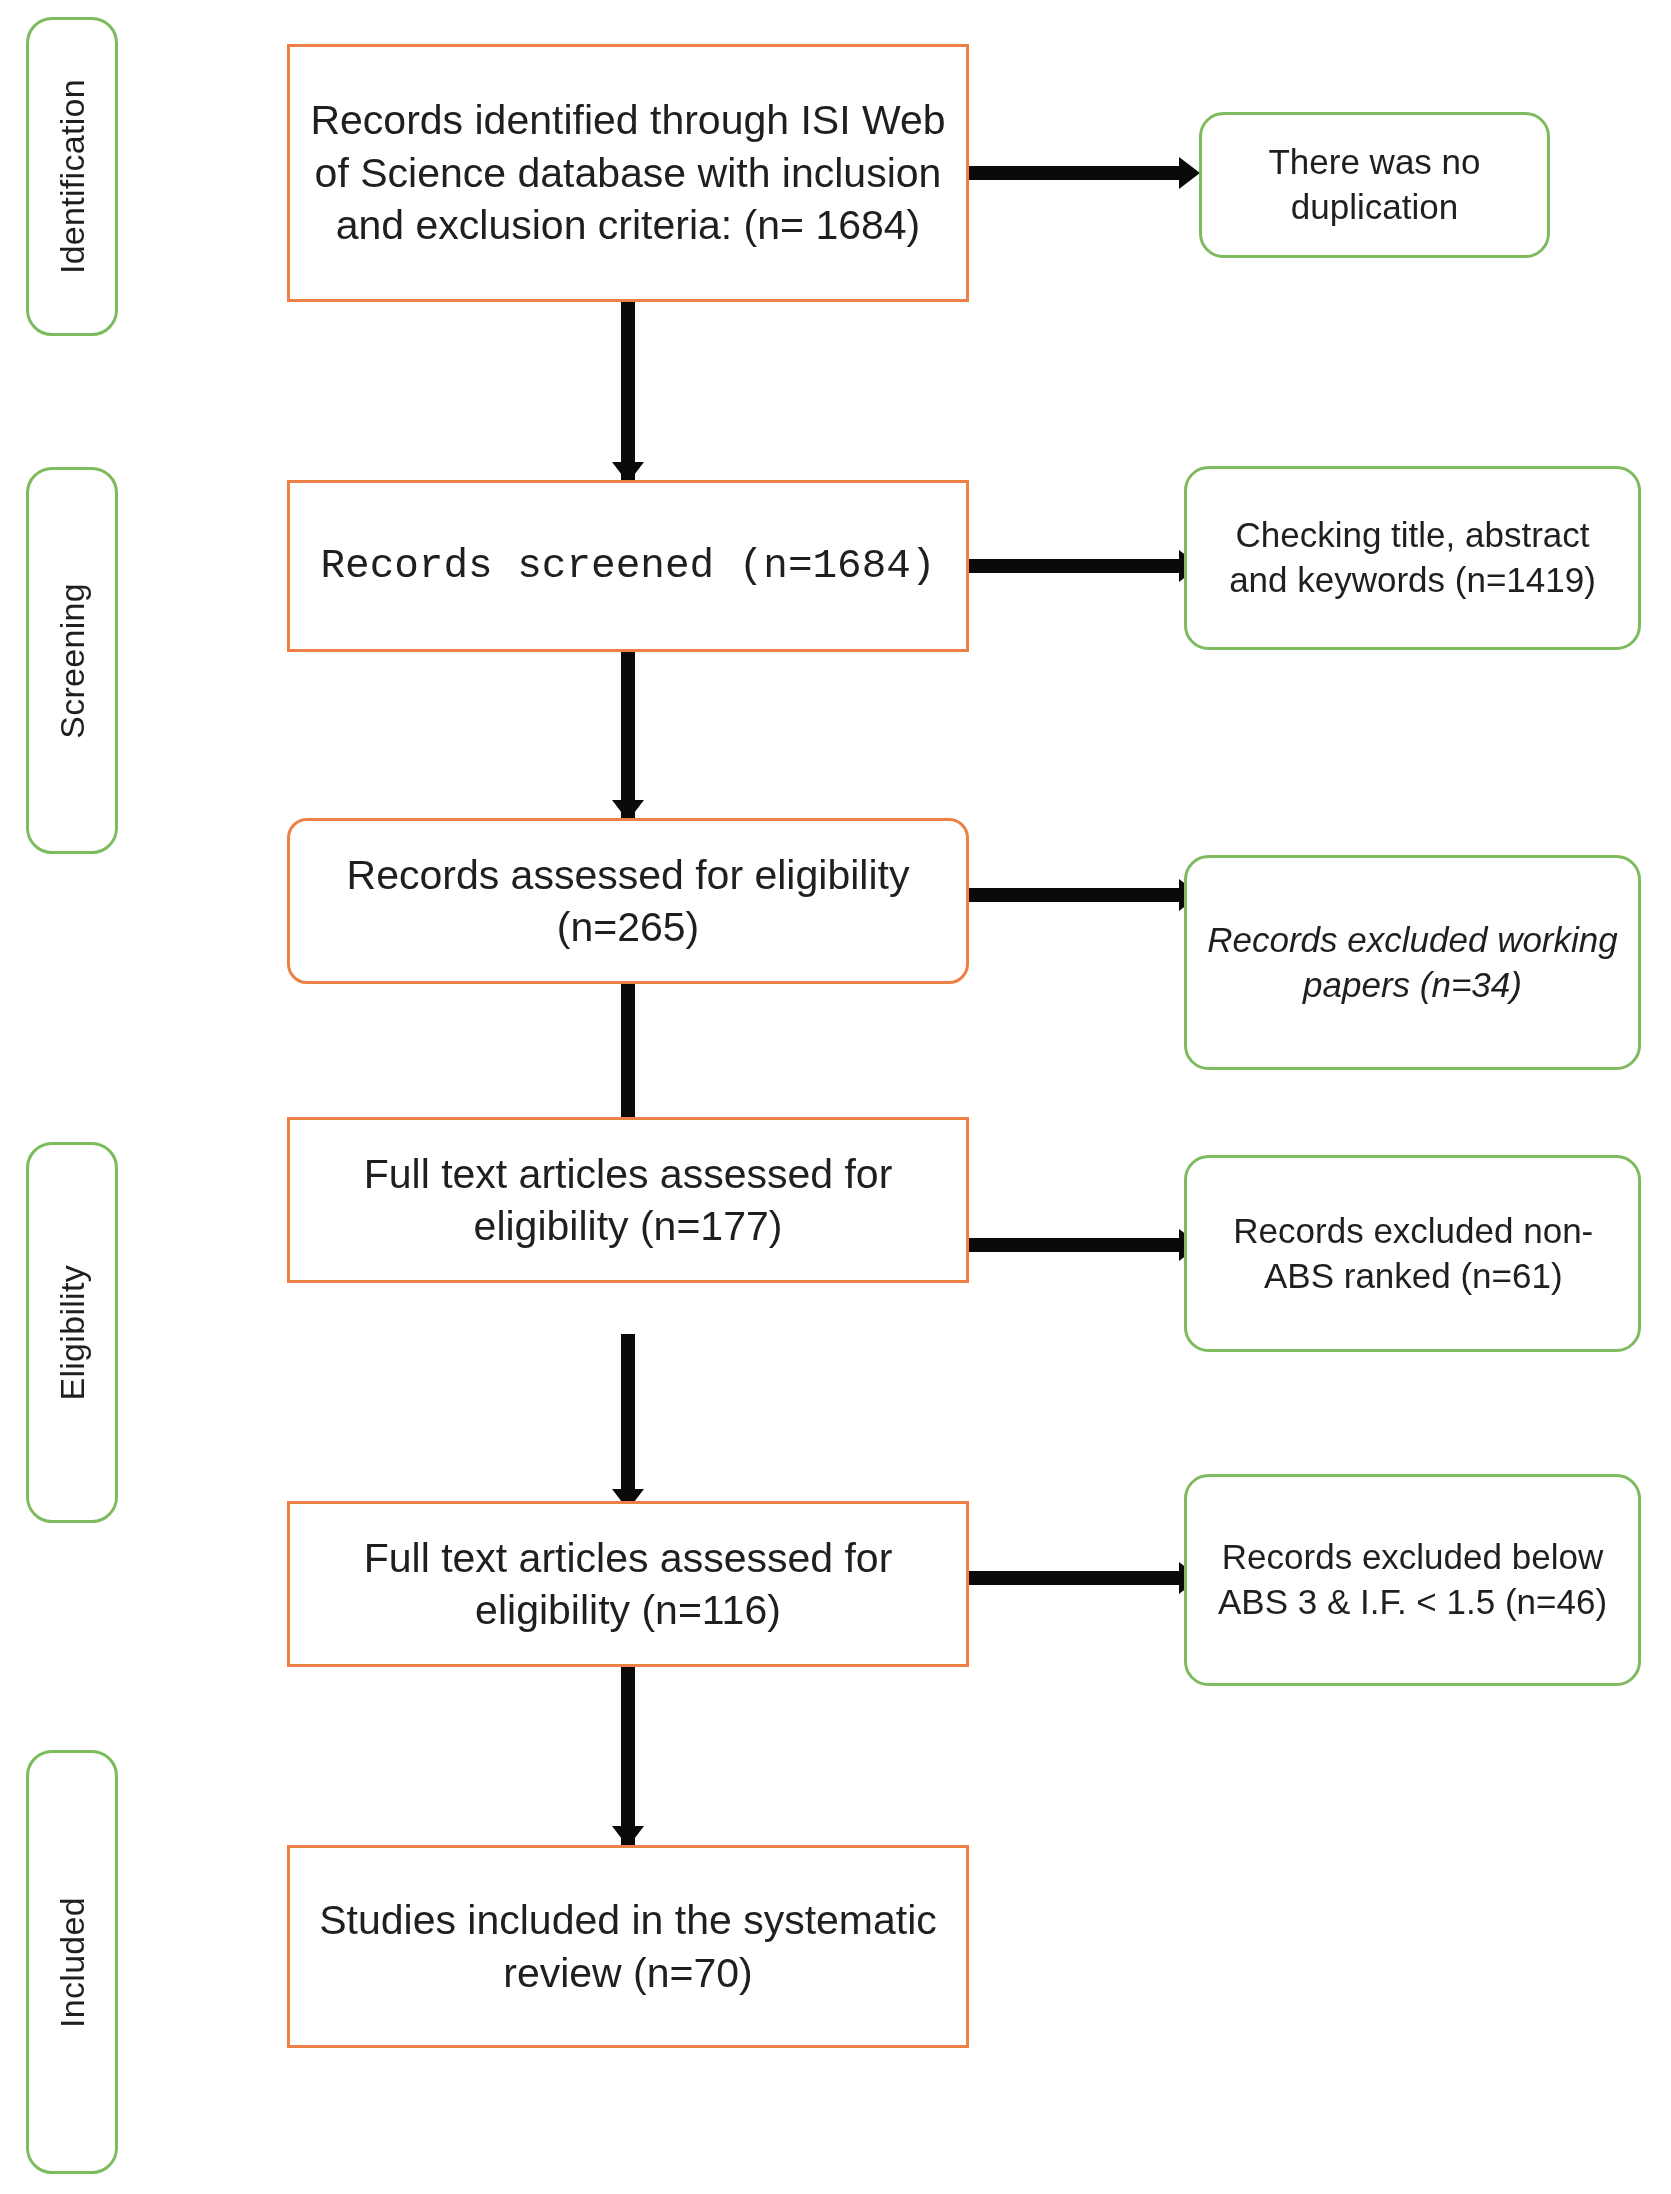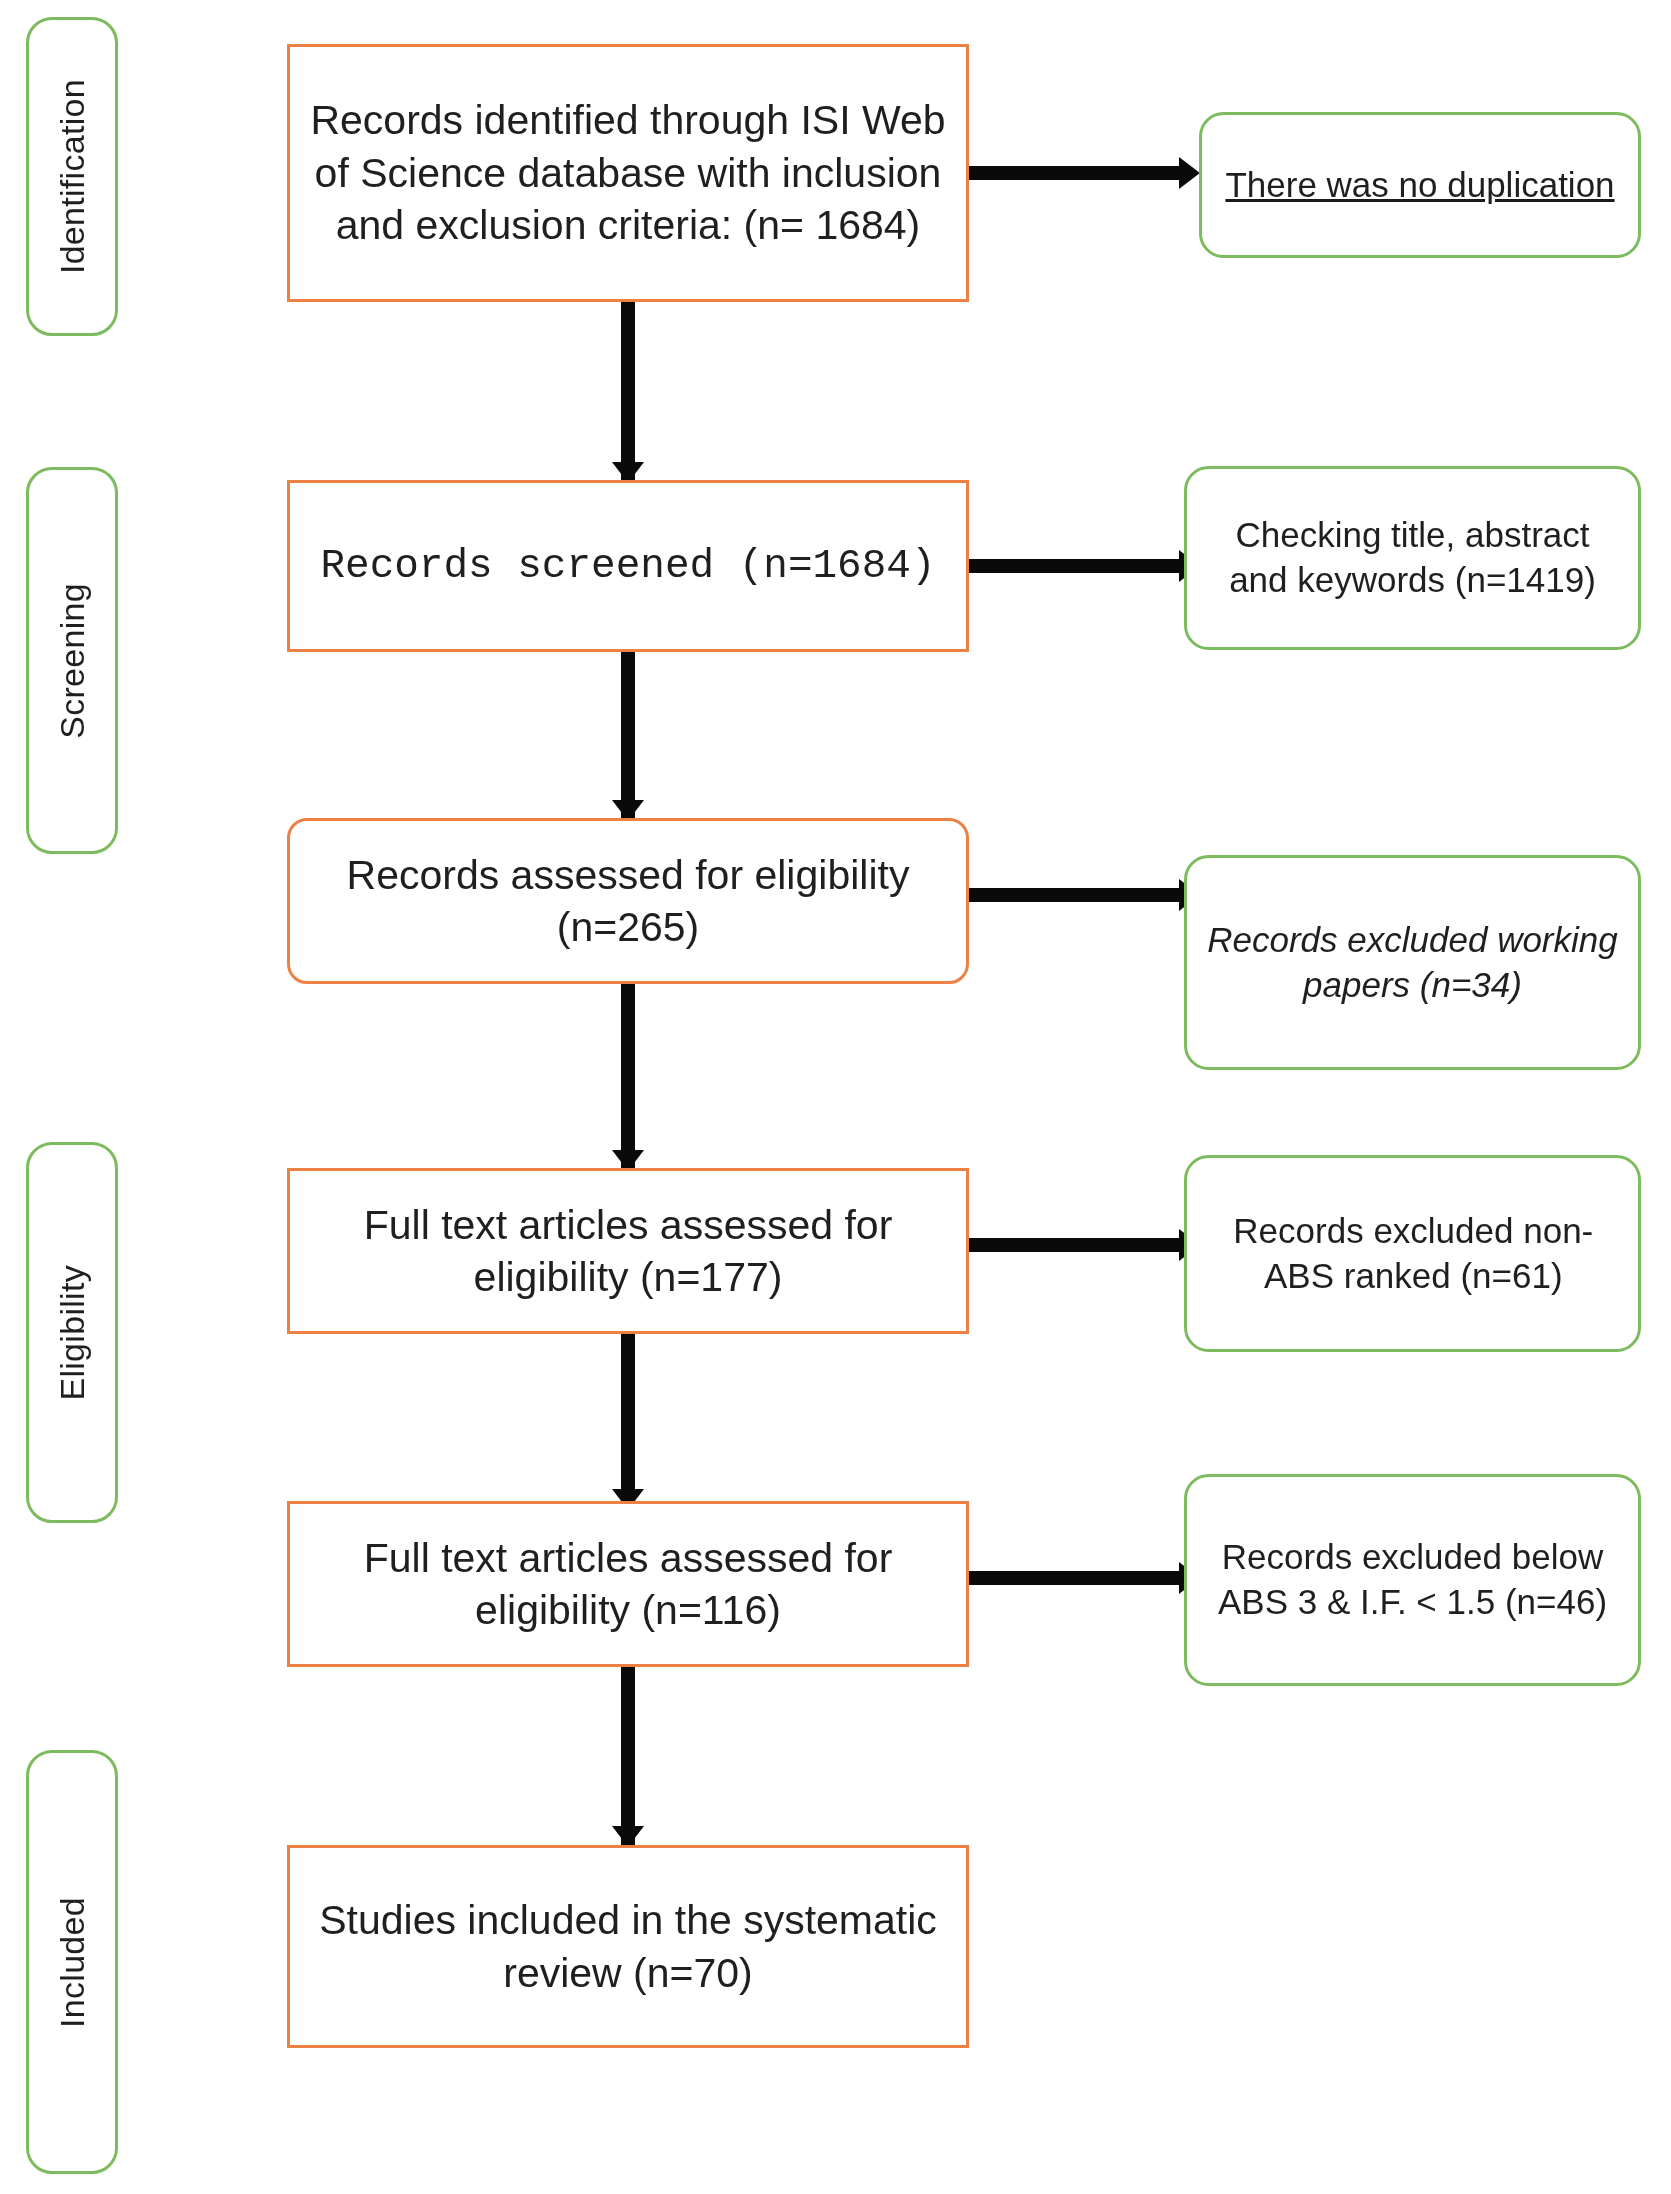--- a/index.html
+++ b/index.html
@@ -127,21 +127,21 @@
     <span class="stage-text">Included</span>
   </div>
 
   <div class="proc-box" style="left:287px; top:44px; width:682px; height:258px;">
     <span class="box-text">Records identified through ISI Web of Science database with inclusion and exclusion criteria: (n= 1684)</span>
   </div>
 
   <div class="conn-h" style="left:969px; top:166px; width:214px;"></div>
   <div class="conn-h-head" style="left:1179px; top:157px;"></div>
 
-  <div class="note-box" style="left:1199px; top:112px; width:442px; height:146px;text-decoration:underline;">
+  <div class="note-box" style="left:1199px; top:112px; width:351px; height:146px;">
     <span class="box-text">There was no duplication</span>
   </div>
 
   <div class="conn-v" style="left:621px; top:302px; height:178px;"></div>
   <div class="conn-v-head" style="left:612px; top:462px;"></div>
 
   <div class="proc-box" style="left:287px; top:480px; width:682px; height:172px;font-family:Liberation Mono, monospace;">
     <span class="box-text">Records screened (n=1684)</span>
   </div>
 
@@ -162,21 +162,21 @@
   <div class="conn-h" style="left:969px; top:888px; width:214px;"></div>
   <div class="conn-h-head" style="left:1179px; top:879px;"></div>
 
   <div class="note-box" style="left:1184px; top:855px; width:457px; height:215px;font-style:italic;">
     <span class="box-text">Records excluded working papers (n=34)</span>
   </div>
 
   <div class="conn-v" style="left:621px; top:984px; height:184px;"></div>
   <div class="conn-v-head" style="left:612px; top:1150px;"></div>
 
-  <div class="proc-box" style="left:287px; top:1168px; width:682px; height:166px;">
+  <div class="proc-box" style="left:287px; top:1117px; width:682px; height:166px;">
     <span class="box-text">Full text articles assessed for eligibility (n=177)</span>
   </div>
 
   <div class="conn-h" style="left:969px; top:1238px; width:214px;"></div>
   <div class="conn-h-head" style="left:1179px; top:1229px;"></div>
 
   <div class="note-box" style="left:1184px; top:1155px; width:457px; height:197px;padding-left:20px;">
     <span class="box-text">Records excluded non-ABS ranked (n=61)</span>
   </div>
 

